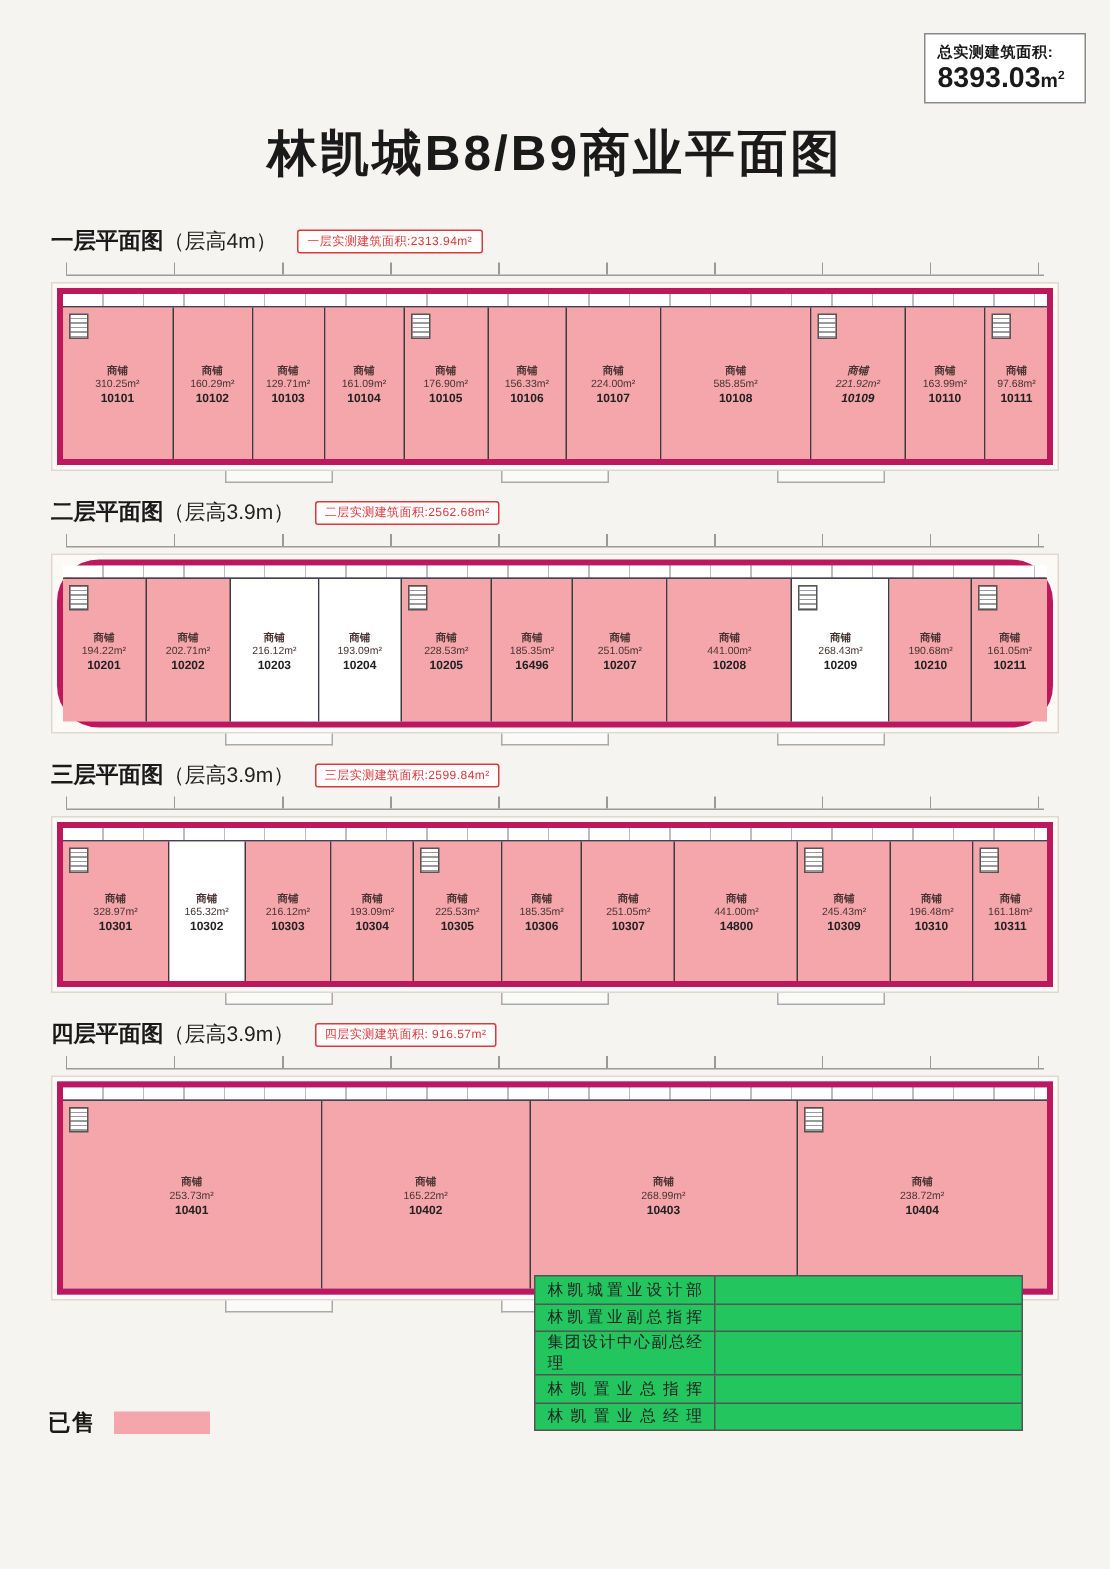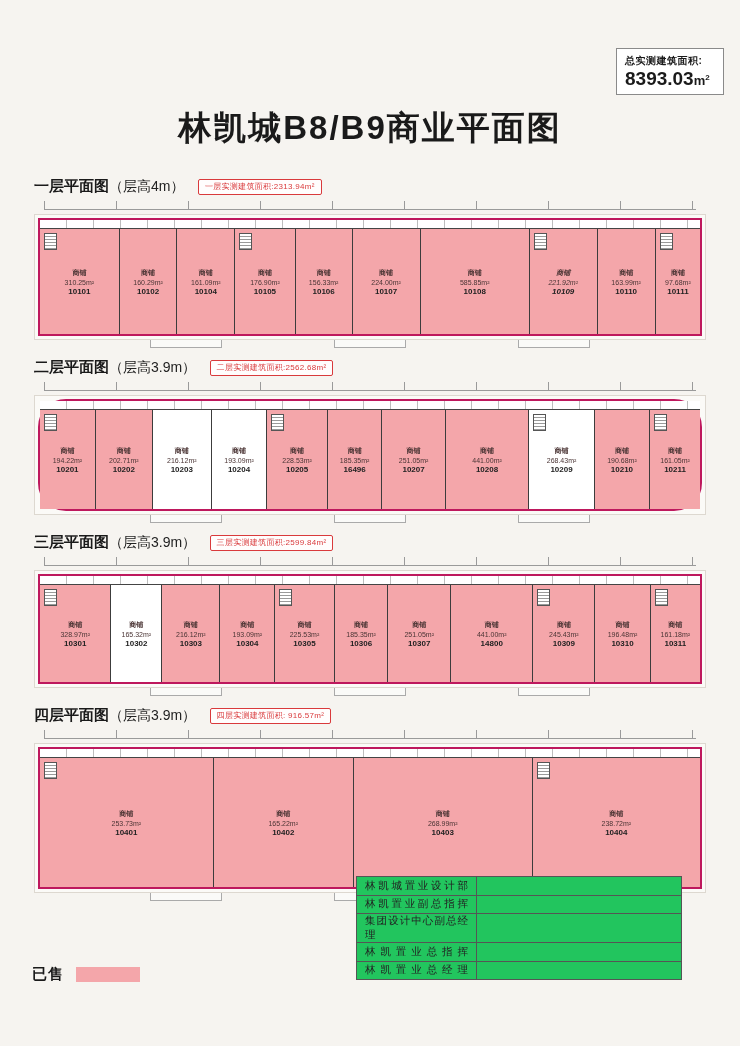--- a/index.html
+++ b/index.html
@@ -4,21 +4,21 @@
 <style>
   * { margin:0; padding:0; box-sizing:border-box; }
   html,body { width:740px; }
   body {
     font-family:"Liberation Sans","DejaVu Sans",sans-serif;
     background:#f6f4f0;
     color:#1a1a1a;
     width:740px; height:1046px;
     overflow:hidden;
   }
-  .page { position:relative; width:740px; height:982px; padding-top:18px;margin-top:26px; }
+  .page { position:relative; width:740px; height:982px; padding-top:18px; }
 
   
   .total-box {
     position:absolute; top:22px; right:16px;
     border:1px solid #8a8a8a; background:#fff;
     padding:5px 8px 4px; min-width:108px;
   }
   .total-label { font-size:10px; font-weight:bold; letter-spacing:.5px; }
   .total-value { font-size:19px; font-weight:bold; line-height:1.15; }
   .total-unit  { font-size:13px; font-weight:bold; }
@@ -39,21 +39,21 @@
     display:inline-block; margin-left:9px; vertical-align:2px;
     border:1px solid #d93a3c; color:#d93a3c; background:#fffdfd;
     font-size:8px; padding:1.5px 6px; border-radius:2px; letter-spacing:.3px;
   }
   .ruler {
     height:9px; margin:0 10px 4px;
     border-bottom:1px solid #9a9a9a;
     background:repeating-linear-gradient(90deg,#9a9a9a 0 1px,transparent 1px 72px);
   }
   .shell { border:1px solid #ddd8d0; background:#fbfaf7; padding:3px; }
-  .building { position:relative; border:2px solid #be185d; background:#8b5cf6; height:118px; }
+  .building { position:relative; border:4px solid #be185d; background:#8b5cf6; height:118px; }
   .floor:nth-child(2) .building { height:112px;border-radius:28px; }
   .floor:nth-child(3) .building { height:110px; }
   .floor:nth-child(4) .building { height:142px; }
   .corridor {
     height:9px; border-bottom:1px solid #444;
     background:repeating-linear-gradient(90deg,#fff 0 26px,#bdbdbd 26px 27px);
   }
   .units { display:flex; height:calc(100% - 9px); }
   .unit {
     position:relative; flex:1 1 0; min-width:26px;
@@ -124,20 +124,26 @@
     <div class="u-no">10101</div>
   </div>
 
   <div class="unit" style="flex-grow: 12.66;">
 
     <div class="u-label">商铺</div>
     <div class="u-area">160.29m²</div>
     <div class="u-no">10102</div>
   </div>
 
+  <div class="unit" style="flex-grow: 11.39;">
+
+    <div class="u-label">商铺</div>
+    <div class="u-area">129.71m²</div>
+    <div class="u-no">10103</div>
+  </div>
 
   <div class="unit" style="flex-grow: 12.69;">
 
     <div class="u-label">商铺</div>
     <div class="u-area">161.09m²</div>
     <div class="u-no">10104</div>
   </div>
 
   <div class="unit" style="flex-grow: 13.3;">
     <span class="stair"></span>

